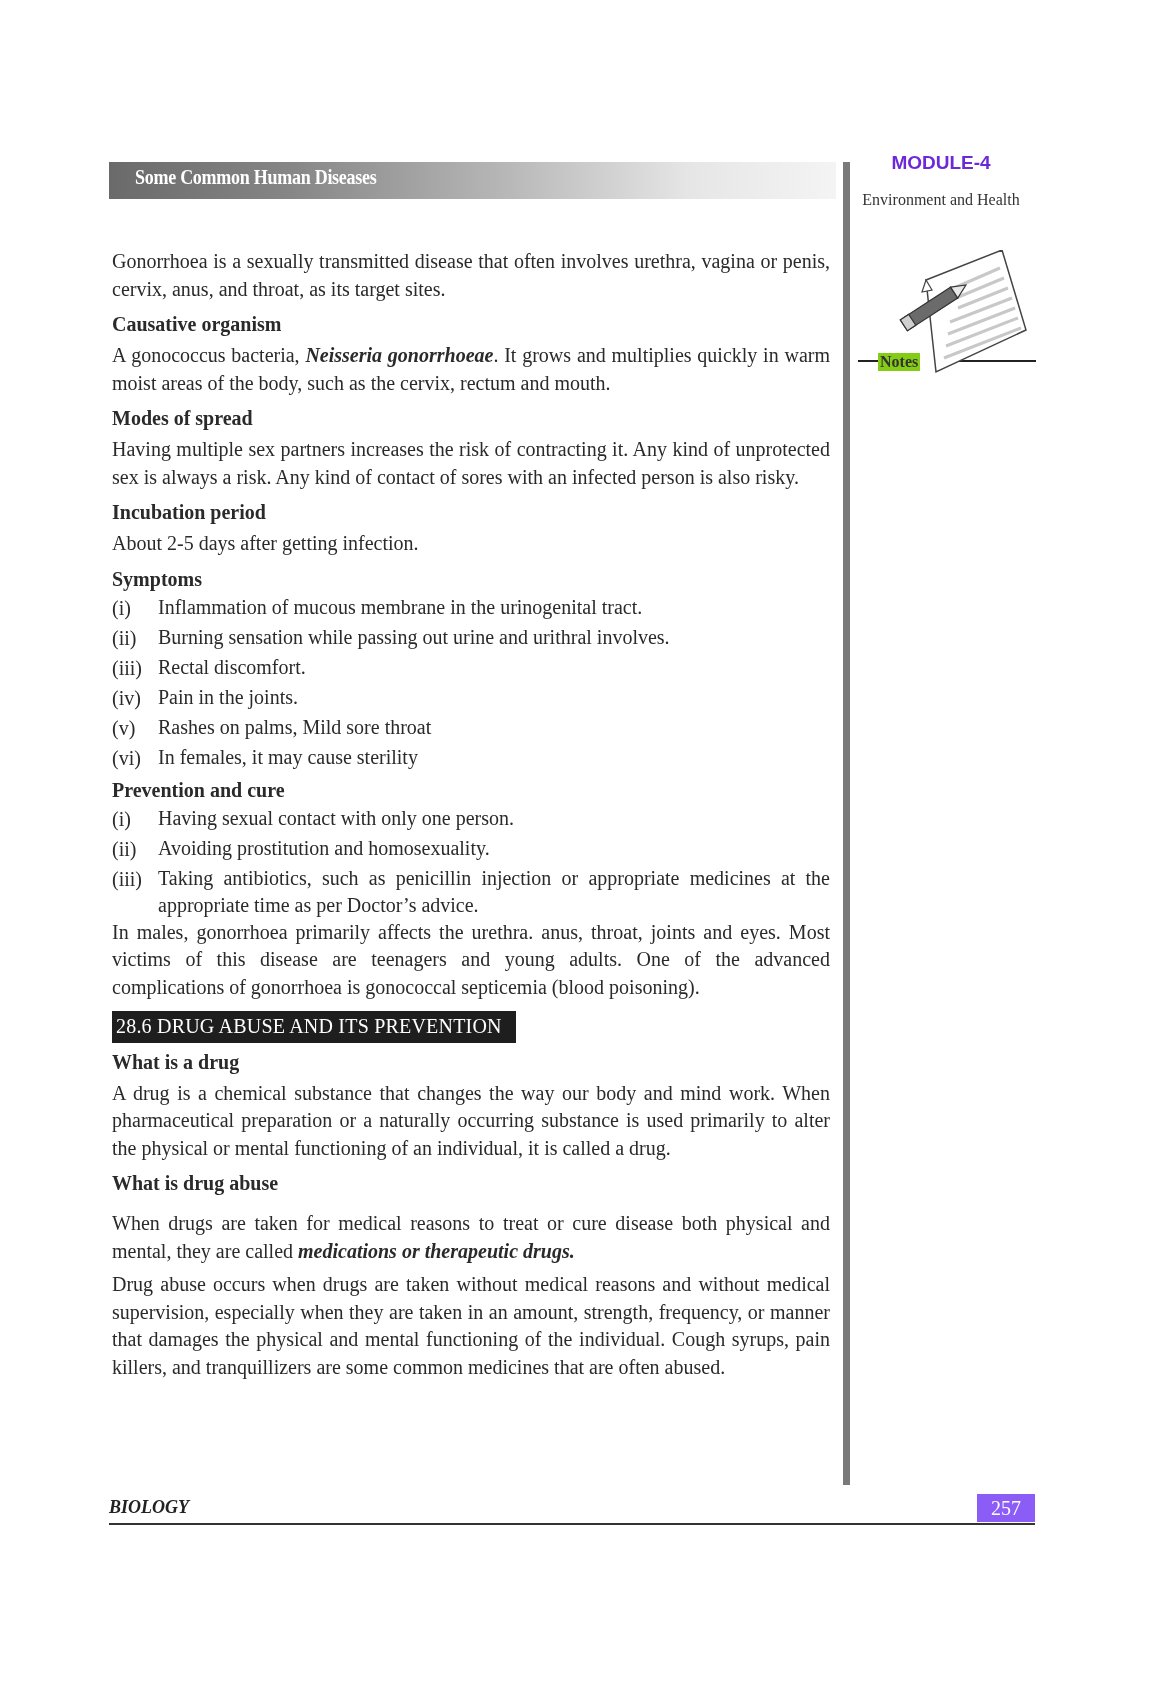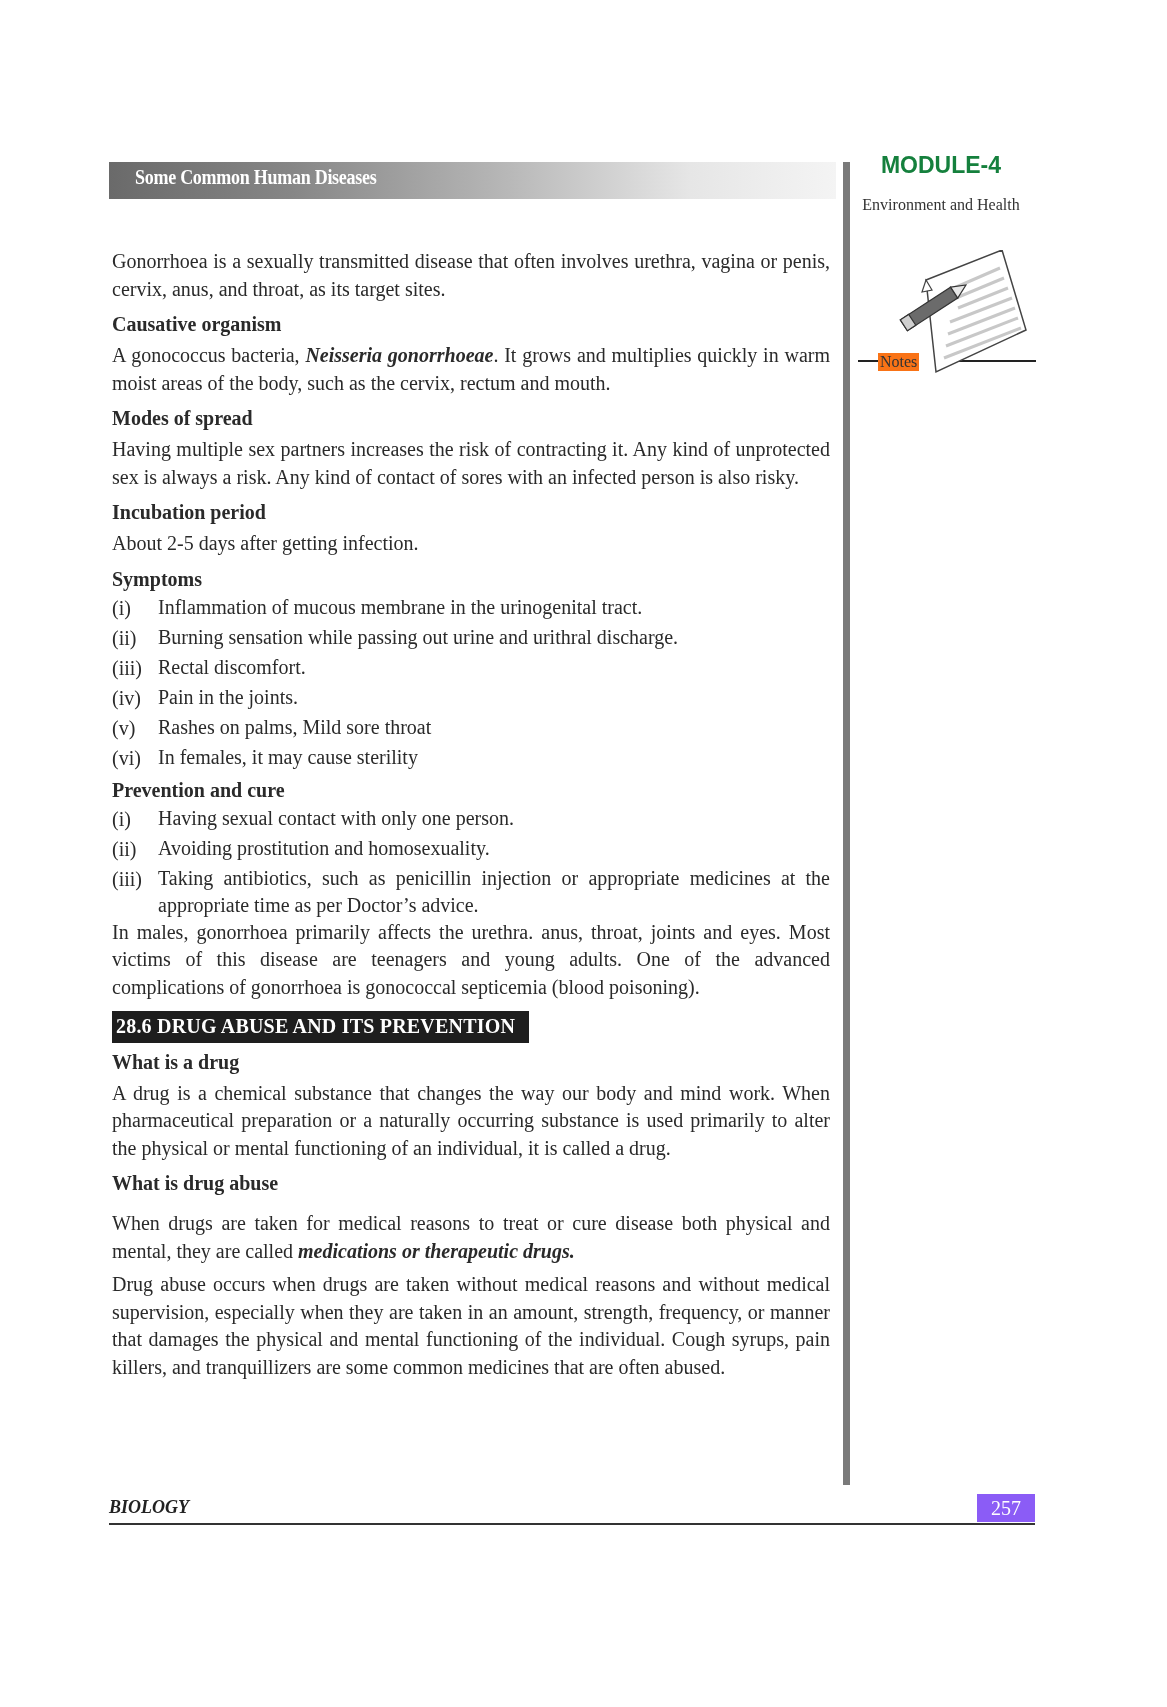--- a/index.html
+++ b/index.html
@@ -4,33 +4,33 @@
 <style>
   html, body { margin: 0; padding: 0; background: #ffffff; }
   body { width: 1167px; height: 1707px; position: relative; overflow: hidden;
          font-family: "Liberation Serif", "DejaVu Serif", serif; color: #2a2a2a; }
   .header-bar { position: absolute; left: 109px; top: 162px; width: 727px; height: 37px;
     background: linear-gradient(to right, #6a6a6a 0%, #868686 25%, #b8b8b8 55%, #e6e6e6 80%, #f4f4f4 100%); }
   .header-title { position: absolute; left: 26px; top: 4px; color: #ffffff; font-weight: bold;
     font-size: 20px; letter-spacing: -0.3px; transform: scaleX(0.9); transform-origin: left; }
   .vrule { position: absolute; left: 843px; top: 162px; width: 7px; height: 1323px; background: #7a7a7a; }
   .module { position: absolute; left: 861px; top: 152px; width: 160px; text-align: center; }
-  .module-title { font-family: "Liberation Sans", "DejaVu Sans", sans-serif; font-weight: bold; font-size: 23px; color: #15803d; display:block; }
+  .module-title { font-family: "Liberation Sans", "DejaVu Sans", sans-serif; font-weight: bold; font-size: 19px; color: #6d28d9; display:block; }
   .module-sub { font-size: 16px; color: #333; display:block; margin-top: 17px; }
   .notes { position: absolute; left: 858px; top: 250px; width: 178px; height: 130px; }
-  .notes-label { position: absolute; left: 20px; top: 103px; font-weight: normal; font-size: 16px; color: #333; background: #f97316; padding: 0 2px; }
+  .notes-label { position: absolute; left: 20px; top: 103px; font-weight: bold; font-size: 16px; color: #333; background: #84cc16; padding: 0 2px; }
   .content { position: absolute; left: 112px; top: 244px; width: 718px; font-size: 20px; line-height: 27.5px; }
   .content p { margin: 0; text-align: justify; }
   .h { font-weight: bold; font-size: 20px; margin: 0; line-height: 27px; }
   .gap { height: 8px; }
   .list { margin: 0; padding: 0; list-style: none; }
   .list li { display: flex; line-height: 30px; }
   .list .num { width: 46px; flex: none; }
   .list .txt { flex: 1; text-align: justify; line-height: 27px; padding-top: 1px; }
-  .section-banner { display: inline-block; background: #1e1e1e; color: #fff; font-weight: bold;
+  .section-banner { display: inline-block; background: #1e1e1e; color: #fff; font-weight: normal;
     font-size: 20px; padding: 2px 14px 2px 4px; margin: 4px 0 6px 0; letter-spacing: 0.2px; }
   .footer { position: absolute; left: 109px; top: 1497px; width: 926px; }
   .footer-line { position: absolute; left: 0; top: 26px; width: 926px; height: 2px; background: #333; }
   .footer-subject { position: absolute; left: 0; top: 0; font-style: italic; font-weight: bold; font-size: 18px; color:#222; }
   .page-num { position: absolute; right: 0; top: -3px; width: 58px; height: 28px; background: #8b5cf6; color:#fff;
     font-size: 20px; text-align: center; line-height: 28px; }
   em { font-style: italic; font-weight: bold; }
 </style>
 </head>
 <body>
@@ -87,21 +87,21 @@
   <div class="gap"></div>
 
   <h4 class="h">Symptoms</h4>
   <ul class="list">
     <li>
         <span class="num">(i)</span>
         <span class="txt">Inflammation of mucous membrane in the urinogenital tract.</span>
       </li>
     <li>
         <span class="num">(ii)</span>
-        <span class="txt">Burning sensation while passing out urine and urithral discharge.</span>
+        <span class="txt">Burning sensation while passing out urine and urithral involves.</span>
       </li>
     <li>
         <span class="num">(iii)</span>
         <span class="txt">Rectal discomfort.</span>
       </li>
     <li>
         <span class="num">(iv)</span>
         <span class="txt">Pain in the joints.</span>
       </li>
     <li>

